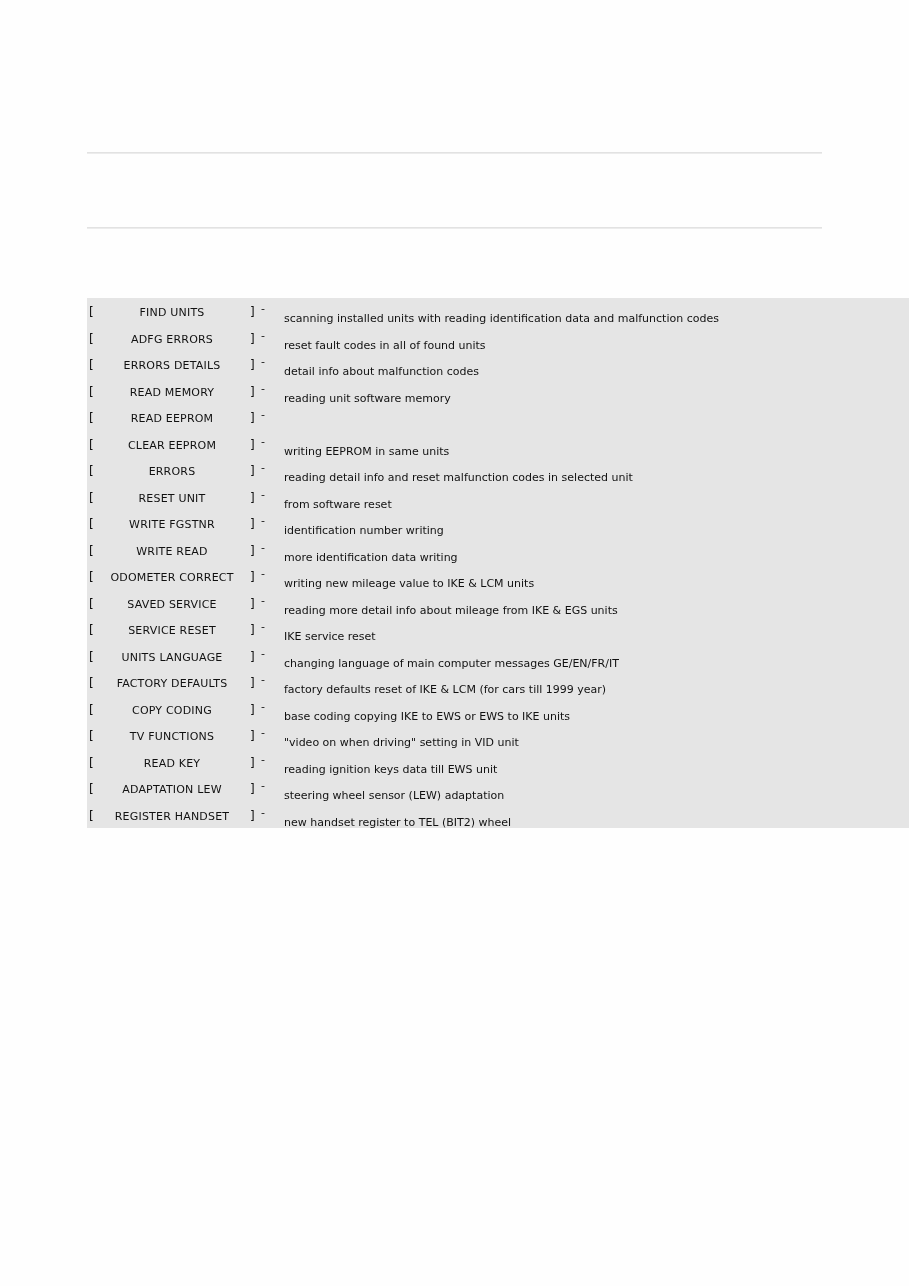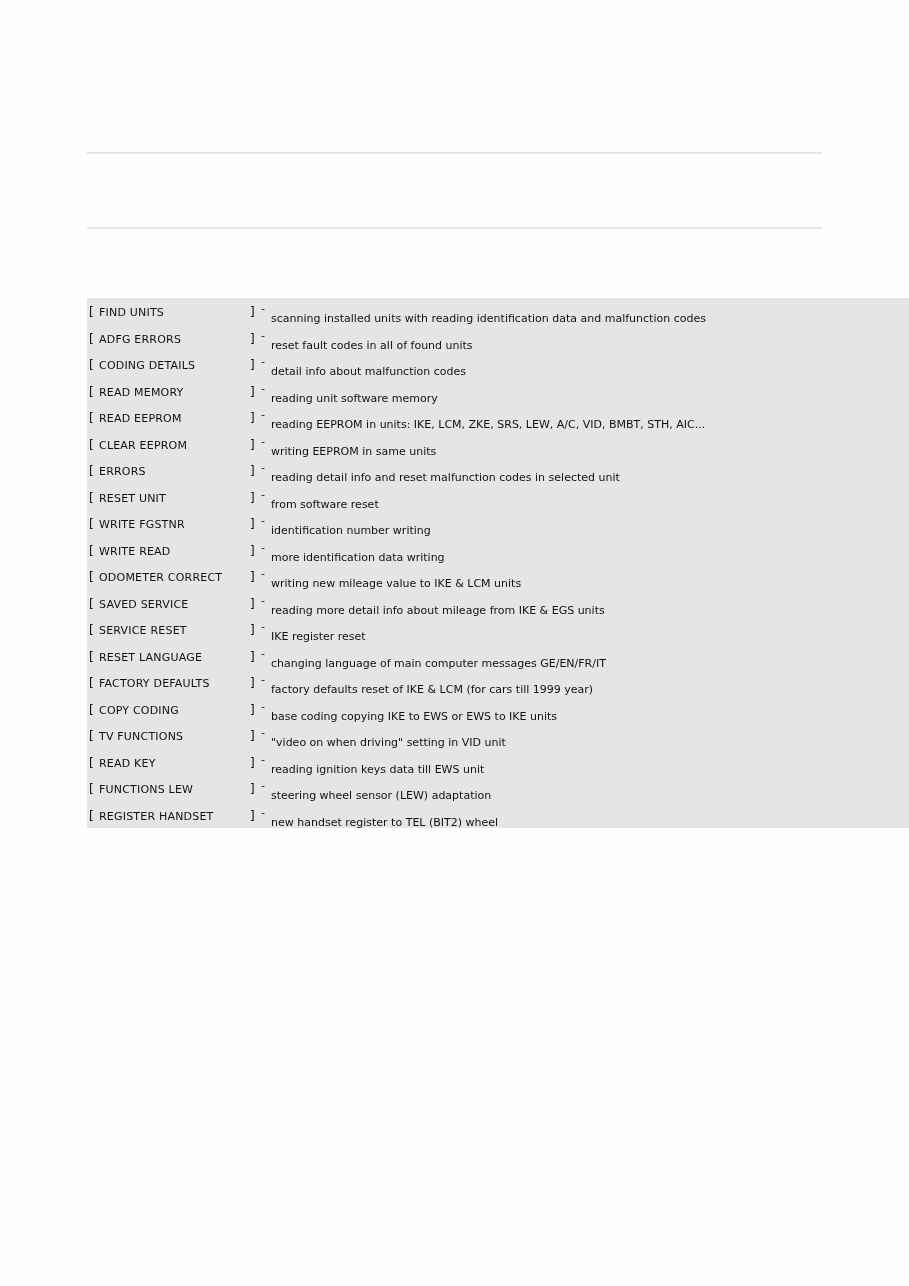--- a/index.html
+++ b/index.html
@@ -43,21 +43,21 @@
       left: 2px;
       top: 7px;
       font-size: 12px;
       line-height: 14px;
     }
     .func-name {
       position: absolute;
       left: 12px;
       width: 146px;
       top: 8px;
-      text-align: left;
+      text-align: center;
       font-size: 11px;
       line-height: 13px;
       letter-spacing: 0.2px;
       white-space: nowrap;
       cursor: pointer;
     }
     .bracket-close {
       position: absolute;
       left: 163px;
       top: 7px;
@@ -67,21 +67,21 @@
     }
     .dash {
       position: absolute;
       left: 174px;
       top: 5px;
       font-size: 11px;
       line-height: 12px;
     }
     .desc {
       position: absolute;
-      left: 184px;
+      left: 197px;
       top: 14px;
       font-size: 11px;
       line-height: 13px;
       white-space: nowrap;
     }
   </style>
 </head>
 <body>
 
 <div class="hr hr-top"></div>
@@ -99,40 +99,39 @@
   <div class="row">
     <span class="bracket-open">[</span>
     <span class="func-name">ADFG ERRORS</span>
     <span class="bracket-close">]</span>
     <span class="dash">-</span>
     <span class="desc">reset fault codes in all of found units</span>
   </div>
 
   <div class="row">
     <span class="bracket-open">[</span>
-    <span class="func-name">CODING DETAILS</span>
+    <span class="func-name">ERRORS DETAILS</span>
     <span class="bracket-close">]</span>
     <span class="dash">-</span>
     <span class="desc">detail info about malfunction codes</span>
   </div>
 
   <div class="row">
     <span class="bracket-open">[</span>
     <span class="func-name">READ MEMORY</span>
     <span class="bracket-close">]</span>
     <span class="dash">-</span>
     <span class="desc">reading unit software memory</span>
   </div>
 
   <div class="row">
     <span class="bracket-open">[</span>
     <span class="func-name">READ EEPROM</span>
     <span class="bracket-close">]</span>
     <span class="dash">-</span>
-    <span class="desc">reading EEPROM in units: IKE, LCM, ZKE, SRS, LEW, A/C, VID, BMBT, STH, AIC...</span>
   </div>
 
   <div class="row">
     <span class="bracket-open">[</span>
     <span class="func-name">CLEAR EEPROM</span>
     <span class="bracket-close">]</span>
     <span class="dash">-</span>
     <span class="desc">writing EEPROM in same units</span>
   </div>
 
@@ -182,26 +181,26 @@
     <span class="bracket-close">]</span>
     <span class="dash">-</span>
     <span class="desc">reading more detail info about mileage from IKE &amp; EGS units</span>
   </div>
 
   <div class="row">
     <span class="bracket-open">[</span>
     <span class="func-name">SERVICE RESET</span>
     <span class="bracket-close">]</span>
     <span class="dash">-</span>
-    <span class="desc">IKE register reset</span>
-  </div>
-
-  <div class="row">
-    <span class="bracket-open">[</span>
-    <span class="func-name">RESET LANGUAGE</span>
+    <span class="desc">IKE service reset</span>
+  </div>
+
+  <div class="row">
+    <span class="bracket-open">[</span>
+    <span class="func-name">UNITS LANGUAGE</span>
     <span class="bracket-close">]</span>
     <span class="dash">-</span>
     <span class="desc">changing language of main computer messages GE/EN/FR/IT</span>
   </div>
 
   <div class="row">
     <span class="bracket-open">[</span>
     <span class="func-name">FACTORY DEFAULTS</span>
     <span class="bracket-close">]</span>
     <span class="dash">-</span>
@@ -227,21 +226,21 @@
   <div class="row">
     <span class="bracket-open">[</span>
     <span class="func-name">READ KEY</span>
     <span class="bracket-close">]</span>
     <span class="dash">-</span>
     <span class="desc">reading ignition keys data till EWS unit</span>
   </div>
 
   <div class="row">
     <span class="bracket-open">[</span>
-    <span class="func-name">FUNCTIONS LEW</span>
+    <span class="func-name">ADAPTATION LEW</span>
     <span class="bracket-close">]</span>
     <span class="dash">-</span>
     <span class="desc">steering wheel sensor (LEW) adaptation</span>
   </div>
 
   <div class="row">
     <span class="bracket-open">[</span>
     <span class="func-name">REGISTER HANDSET</span>
     <span class="bracket-close">]</span>
     <span class="dash">-</span>

